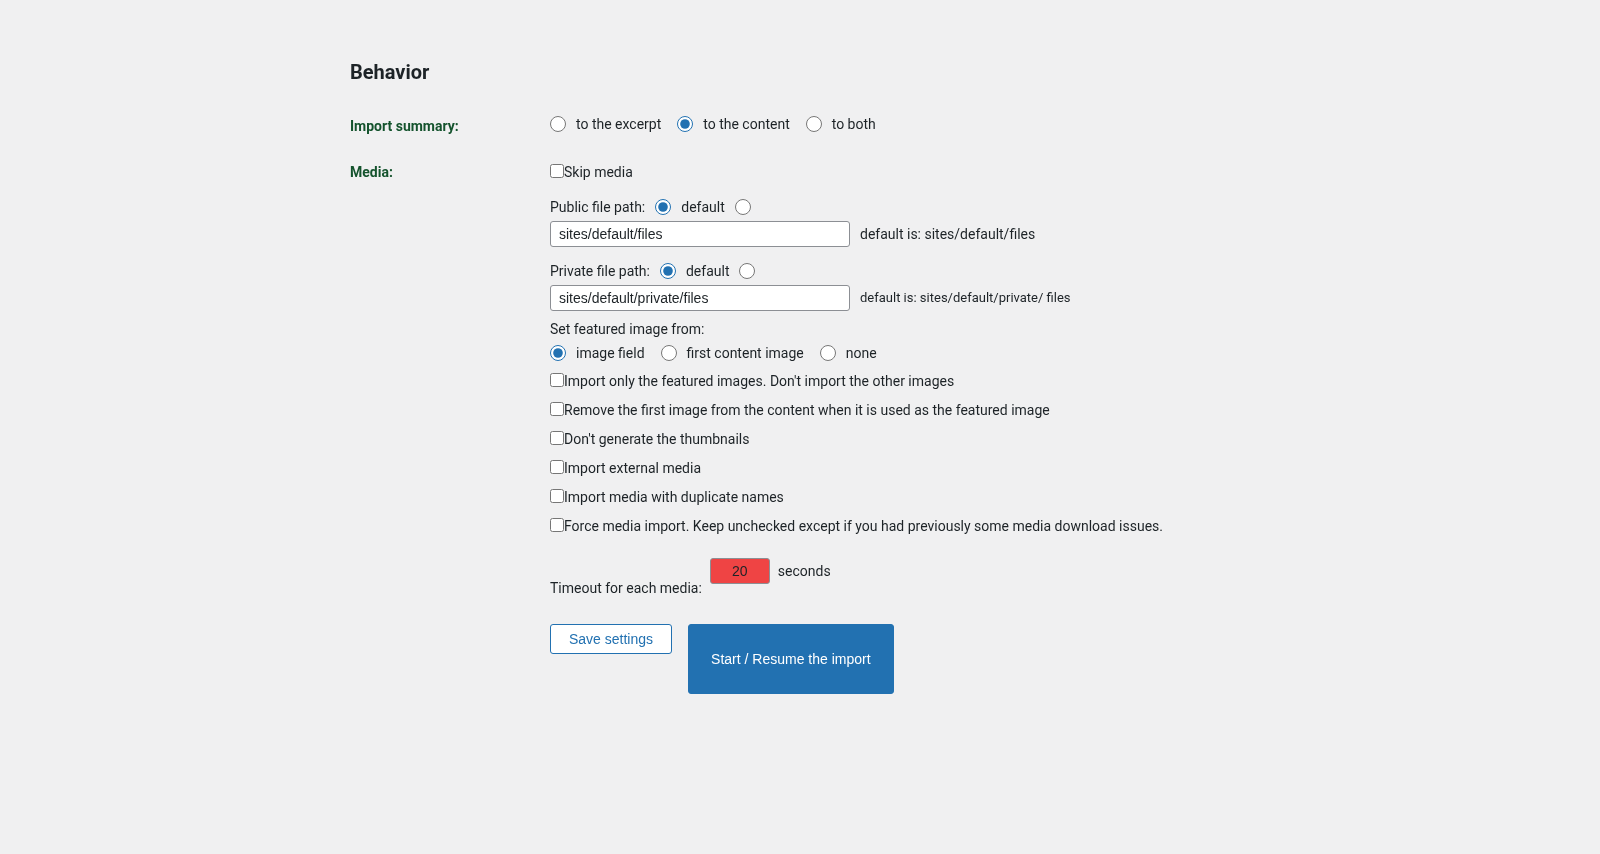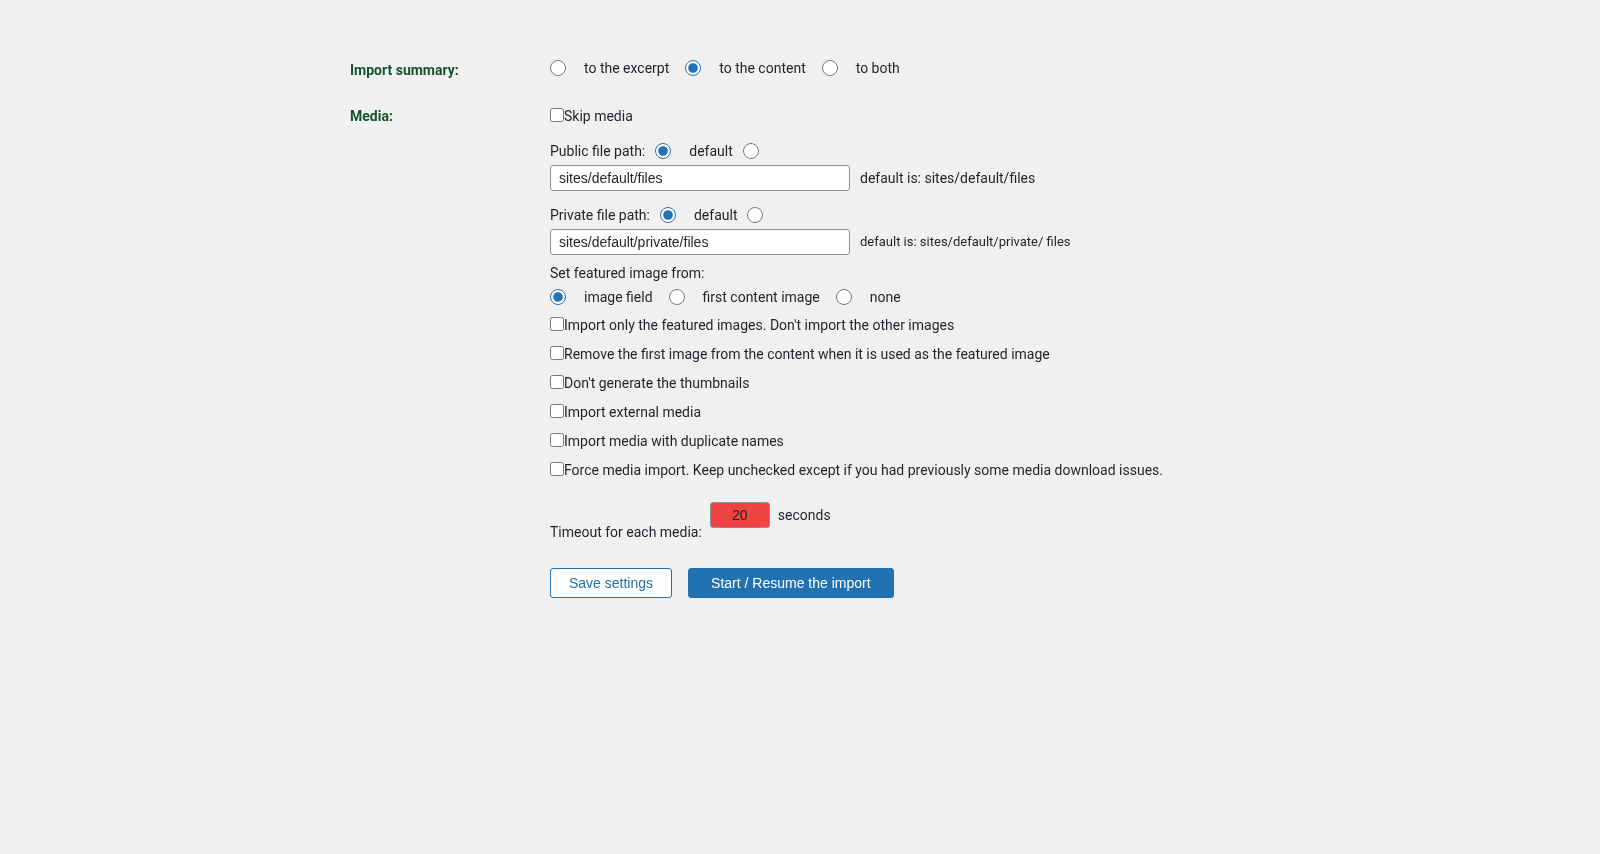--- a/index.html
+++ b/index.html
@@ -52,21 +52,21 @@
     .radio-group {
       display: flex;
       align-items: center;
       gap: 16px;
       flex-wrap: wrap;
     }
 
     .radio-item {
       display: flex;
       align-items: center;
-      gap: 18px;
+      gap: 10px;
       cursor: pointer;
       justify-content: space-between;
     }
 
     .radio-item input[type="radio"] {
       width: 16px;
       height: 16px;
       accent-color: #2271b1;
       cursor: pointer;
     }
@@ -179,21 +179,21 @@
       border-radius: 3px;
       font-size: 14px;
       cursor: pointer;
       font-weight: 400;
     }
 
     .btn-start {
       background: #2271b1;
       border: 1px solid #2271b1;
       color: #fff;
-      padding: 6px 22px;
+      padding: 26px 22px;
       border-radius: 3px;
       font-size: 14px;
       cursor: pointer;
       font-weight: 400;
     }
 
     .sub-radio-group {
       display: flex;
       align-items: center;
       gap: 16px;
@@ -205,20 +205,21 @@
       font-size: 13px;
       color: #1d2327;
       line-height: 1.4;
     }
   </style>
 </head>
 <body>
 
 <div class="page-container">
 
+  <h2 class="section-title">Behavior</h2>
 
   <div class="form-row">
     <div class="form-label">Import summary:</div>
     <div class="form-controls">
       <div class="radio-group">
         <div class="radio-item">
           <input type="radio" name="import_summary" id="summary-excerpt" value="excerpt" style="">
           <label for="summary-excerpt">to the excerpt</label>
         </div>
         <div class="radio-item">

